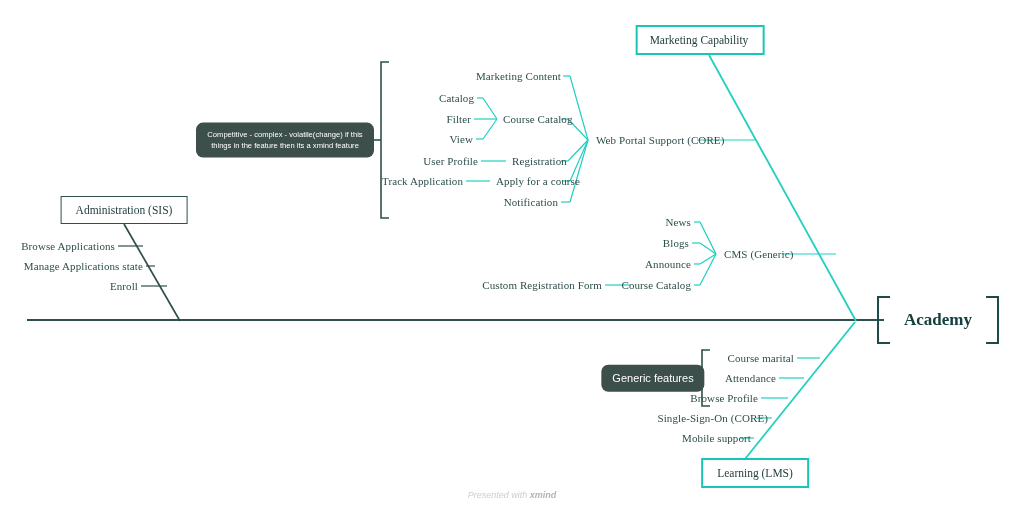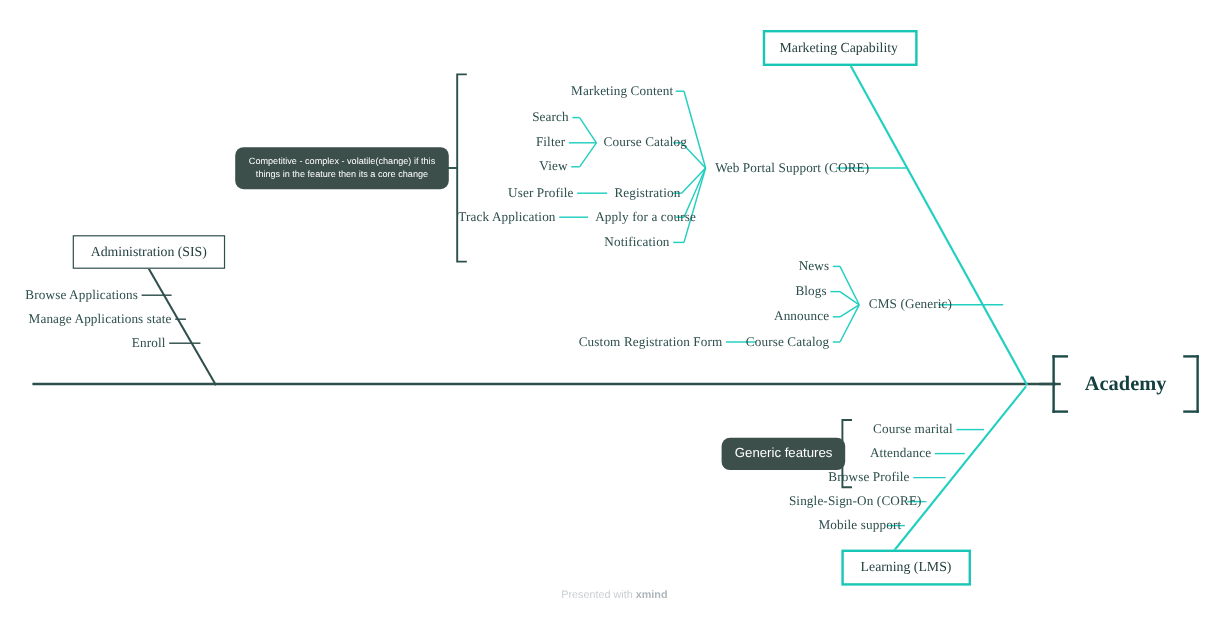--- a/index.html
+++ b/index.html
@@ -52,20 +52,21 @@
   .rootnode .brk.r{border-right:2.4px solid #1d4b49;}
   .rootnode .txt{
     font-size:17px;font-weight:bold;color:#14403f;
     font-family:"Liberation Serif", serif;white-space:nowrap;
   }
 
   .footer{
     position:absolute;left:50%;top:495px;transform:translate(-50%,-50%);
     font-family:"Liberation Sans", sans-serif;font-size:9px;color:#c9cfd3;
     white-space:nowrap;
+    font-style:italic;
   }
   .footer b{color:#aeb6bb;}
 </style>
 </head>
 <body>
 
 <div id="stage">
 
   <svg class="layer" viewBox="0 0 1024 514">
 
@@ -133,34 +134,34 @@
   <div class="boxnode" style="left:700px;top:40px;padding-left:12px;">Marketing Capability</div>
 
   <div class="boxnode" style="left:755px;top:473px;">Learning (LMS)</div>
 
   <div class="rootnode" style="left:938px;top:320px;">
     <span class="brk l"></span>
     <span class="txt">Academy</span>
     <span class="brk r"></span>
   </div>
 
-  <div class="note" style="left:285px;top:140px;width:160px;">Competitive - complex - volatile(change) if this things in the feature then its a core change</div>
+  <div class="note" style="left:285px;top:140px;width:160px;">Competitive - complex - volatile(change) if this things in the feature then its a xmind feature</div>
 
   <div class="note single" style="left:653px;top:378px;">Generic features</div>
 
   <div class="lbl r" style="left:115px;top:246px;">Browse Applications</div>
   <div class="lbl r" style="left:143px;top:266px;">Manage Applications state</div>
   <div class="lbl r" style="left:138px;top:286px;">Enroll</div>
 
   <div class="lbl" style="left:596px;top:140px;">Web Portal Support (CORE)</div>
 
   <div class="lbl r" style="left:561px;top:76px;">Marketing Content</div>
 
   <div class="lbl" style="left:503px;top:119px;">Course Catalog</div>
-  <div class="lbl r" style="left:474px;top:98px;">Search</div>
+  <div class="lbl r" style="left:474px;top:98px;">Catalog</div>
   <div class="lbl r" style="left:471px;top:119px;">Filter</div>
   <div class="lbl r" style="left:473px;top:139px;">View</div>
 
   <div class="lbl" style="left:512px;top:161px;">Registration</div>
   <div class="lbl r" style="left:478px;top:161px;">User Profile</div>
 
   <div class="lbl" style="left:496px;top:181px;">Apply for a course</div>
   <div class="lbl r" style="left:463px;top:181px;">Track Application</div>
 
   <div class="lbl r" style="left:558px;top:202px;font-family:Liberation Serif, serif;">Notification</div>

